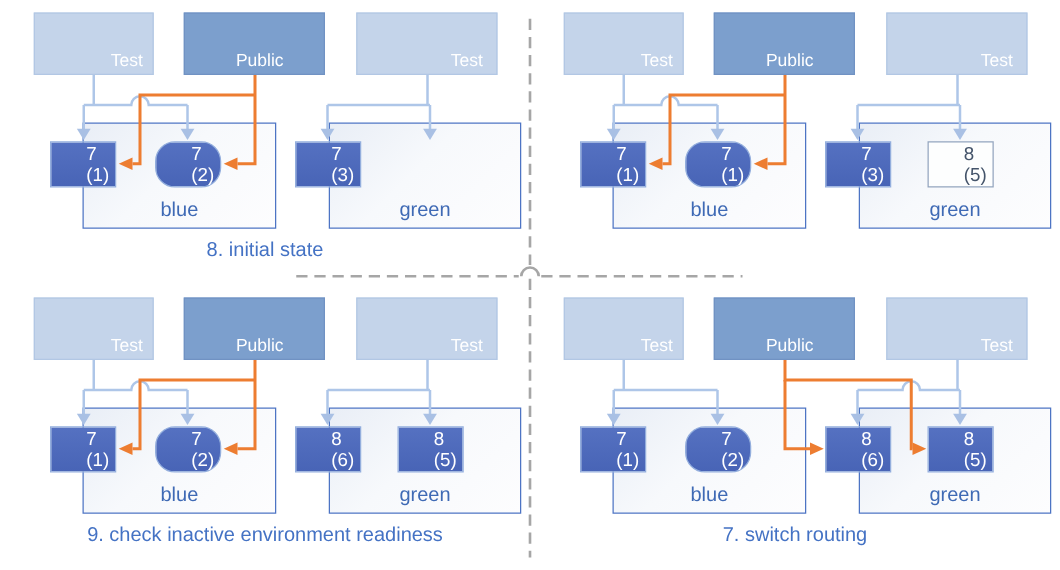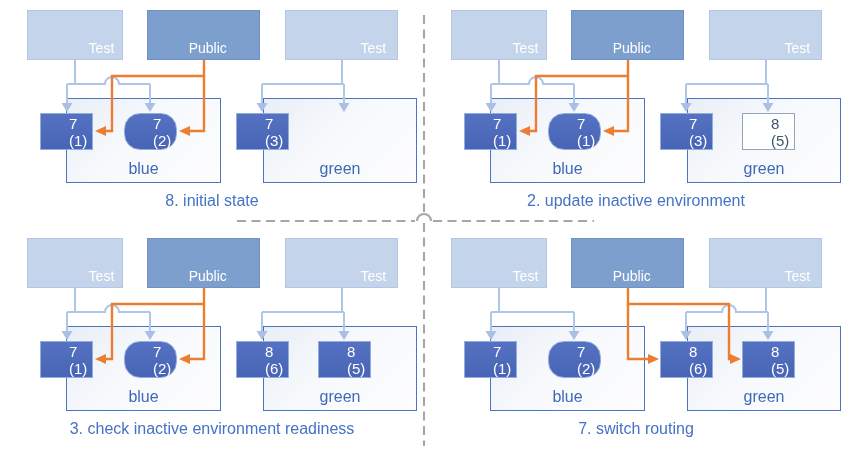--- a/index.html
+++ b/index.html
@@ -200,21 +200,20 @@
       </g>
 
       <g class="orange-to-green">
         <path class="or-seg" d="M204,60 V76 H305 V131 H306"></path>
         <polygon class="or-head" points="306,126 306,136 317,131"></polygon>
         <path class="or-seg" d="M204,76 V131 H224"></path>
         <polygon class="or-head" points="224,126 224,136 235,131"></polygon>
       </g>
     </svg>
 
-    <div class="caption">2. update inactive environment</div>
   </div>
     <div class="panel route-blue" style="left: 0px; top: 228px;">
 
     <div class="svc light svc1">
       <span class="svc-label">Test
 Blue Service</span>
     </div>
     <div class="svc dark svc2">
       <span class="svc-label">Public
 Service</span>
@@ -274,21 +273,21 @@
       </g>
 
       <g class="orange-to-green">
         <path class="or-seg" d="M204,60 V76 H305 V131 H306"></path>
         <polygon class="or-head" points="306,126 306,136 317,131"></polygon>
         <path class="or-seg" d="M204,76 V131 H224"></path>
         <polygon class="or-head" points="224,126 224,136 235,131"></polygon>
       </g>
     </svg>
 
-    <div class="caption">3. check inactive environment readiness</div>
+    <div class="caption">9. check inactive environment readiness</div>
   </div>
     <div class="panel route-green" style="left: 424px; top: 228px;">
 
     <div class="svc light svc1">
       <span class="svc-label">Test
 Blue Service</span>
     </div>
     <div class="svc dark svc2">
       <span class="svc-label">Public
 Service</span>

